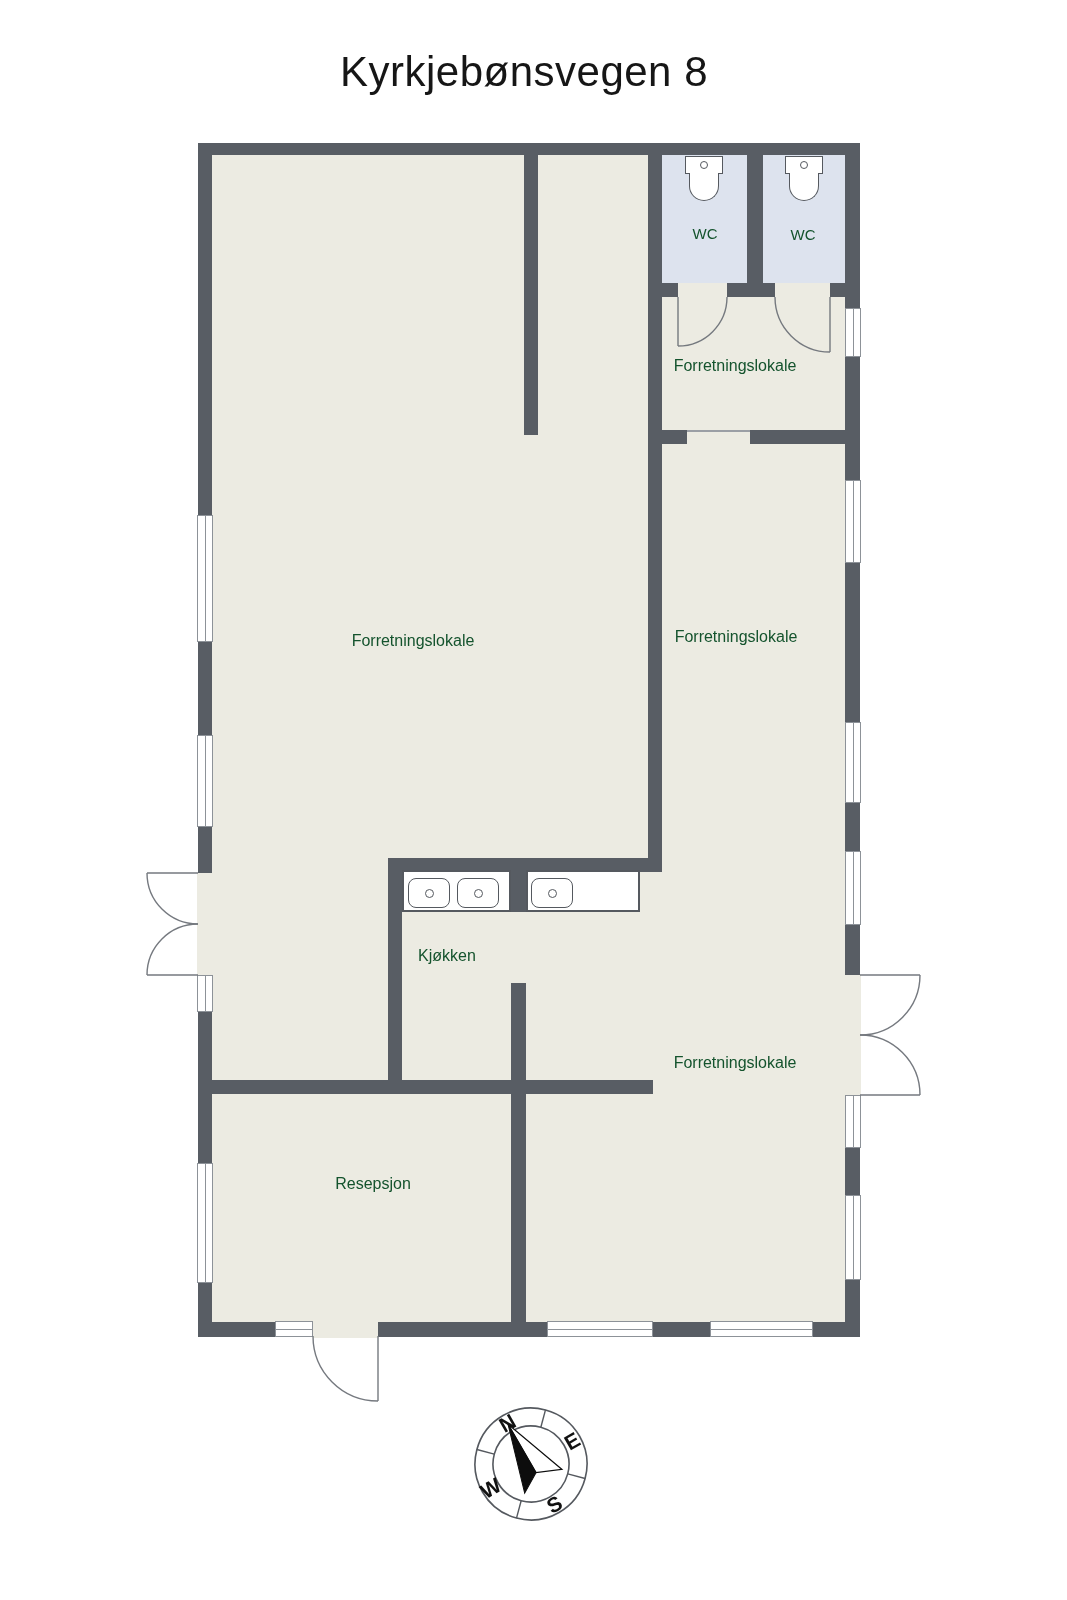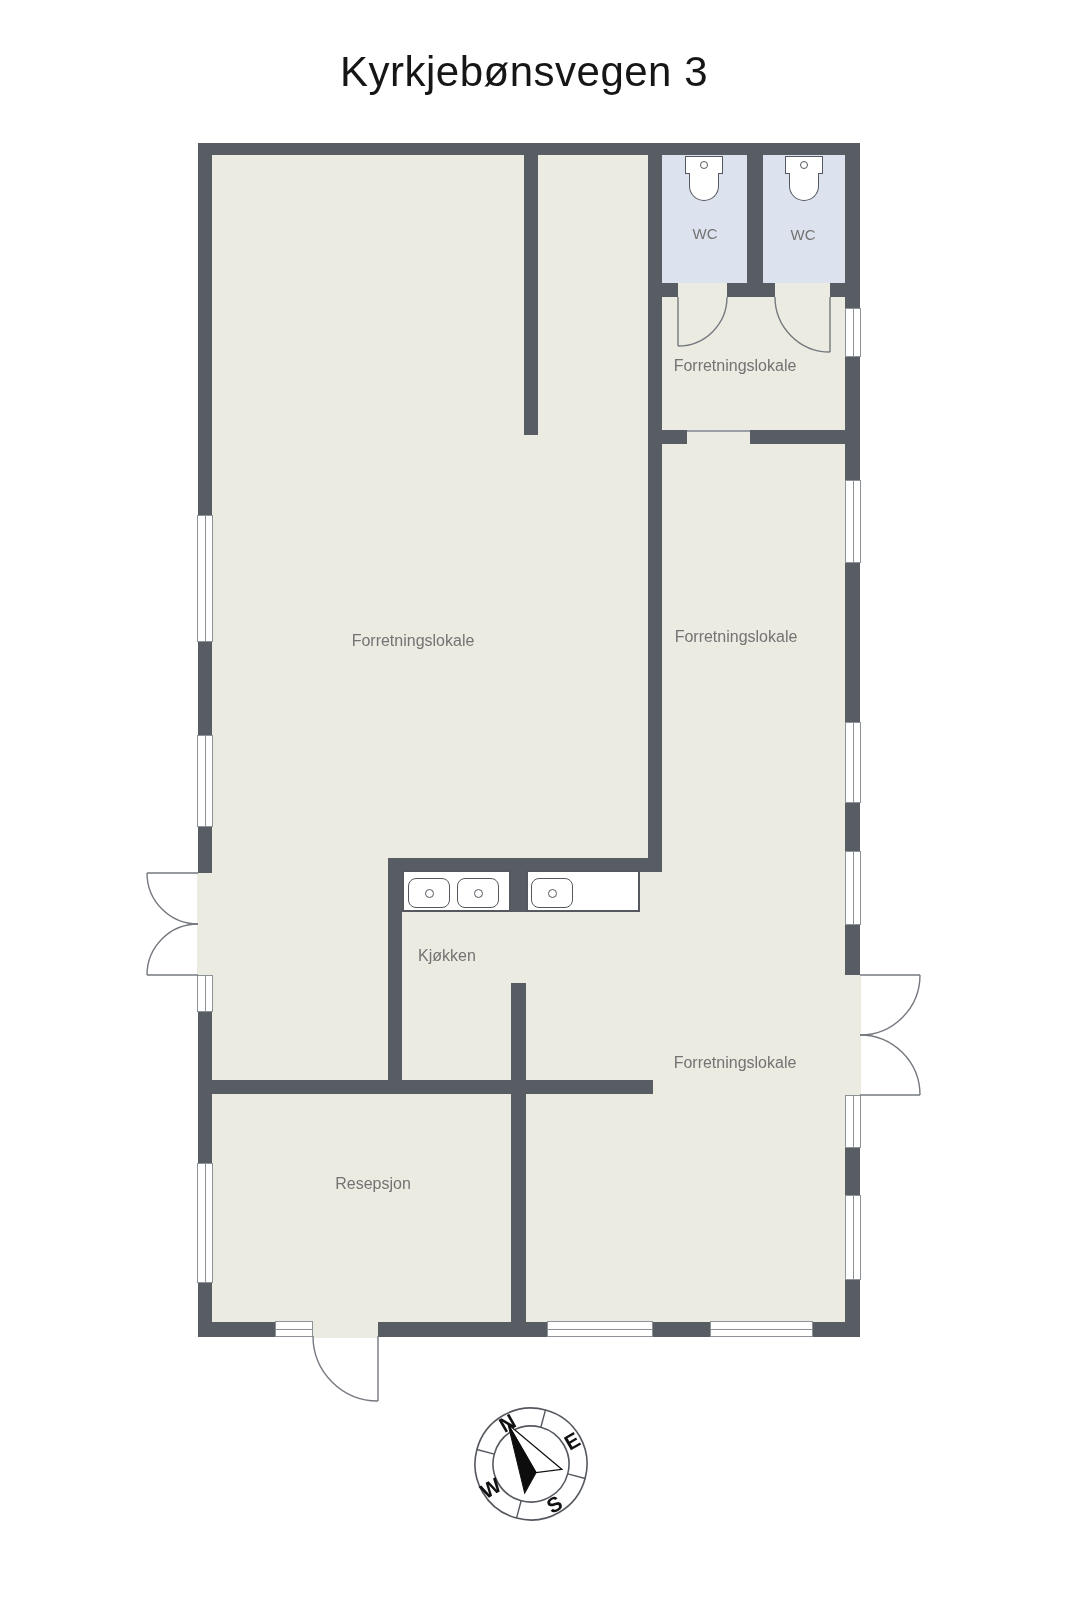--- a/index.html
+++ b/index.html
@@ -26,37 +26,37 @@
   .sink::after{content:"";position:absolute;left:50%;top:50%;width:7px;height:7px;margin:-4.5px 0 0 -4.5px;
     border:1.5px solid #55595f;border-radius:50%;}
   .tank{position:absolute;background:#fff;border:1.5px solid #55595f;box-sizing:border-box;}
   .tank::after{content:"";position:absolute;left:50%;top:50%;width:6px;height:6px;margin:-4px 0 0 -4px;
     border:1.5px solid #55595f;border-radius:50%;}
   .bowl{position:absolute;background:#fff;border:1.5px solid #55595f;border-top:none;
     border-radius:0 0 16px 16px;box-sizing:border-box;}
   .lintel{position:absolute;background:#9b9fa5;}
   
   .room-label{
-    position:absolute;transform:translate(-50%,-50%);font-size:16px;color:#737373;white-space:nowrap;
+    position:absolute;transform:translate(-50%,-50%);font-size:16px;color:#14532d;white-space:nowrap;
   }
   .wc-label{font-size:15px;}
   svg.overlay{position:absolute;left:0;top:0;pointer-events:none;}
   .arc{stroke:#75797f;stroke-width:1.4;fill:none;}
   .compass-circle{fill:#ffffff;stroke:#55595f;stroke-width:1.6;}
   .compass-line{stroke:#55595f;stroke-width:1.4;}
   .compass-letter{font-family:"Liberation Sans",sans-serif;font-size:21px;font-weight:bold;fill:#111;text-anchor:middle;}
   .needle-fill{fill:#0d0d0d;stroke:#0d0d0d;stroke-width:1;}
   .needle-open{fill:#ffffff;stroke:#0d0d0d;stroke-width:1.3;}
 </style>
 </head>
 <body>
 
 <div class="stage">
 
-  <div class="title">Kyrkjebønsvegen 3</div>
+  <div class="title">Kyrkjebønsvegen 8</div>
 
   <div class="abs floor" style="left:212px;top:155px;width:633px;height:1167px;"></div>
   <div class="abs wcfloor" style="left:662px;top:155px;width:85px;height:128px;"></div>
   <div class="abs wcfloor" style="left:763px;top:155px;width:82px;height:128px;"></div>
 
   <div class="abs wall" style="left:198px;top:143px;width:662px;height:12px;"></div>
   <div class="abs wall" style="left:198px;top:1322px;width:662px;height:15px;"></div>
   <div class="abs wall" style="left:198px;top:143px;width:14px;height:1194px;"></div>
   <div class="abs wall" style="left:845px;top:143px;width:15px;height:1194px;"></div>
 

